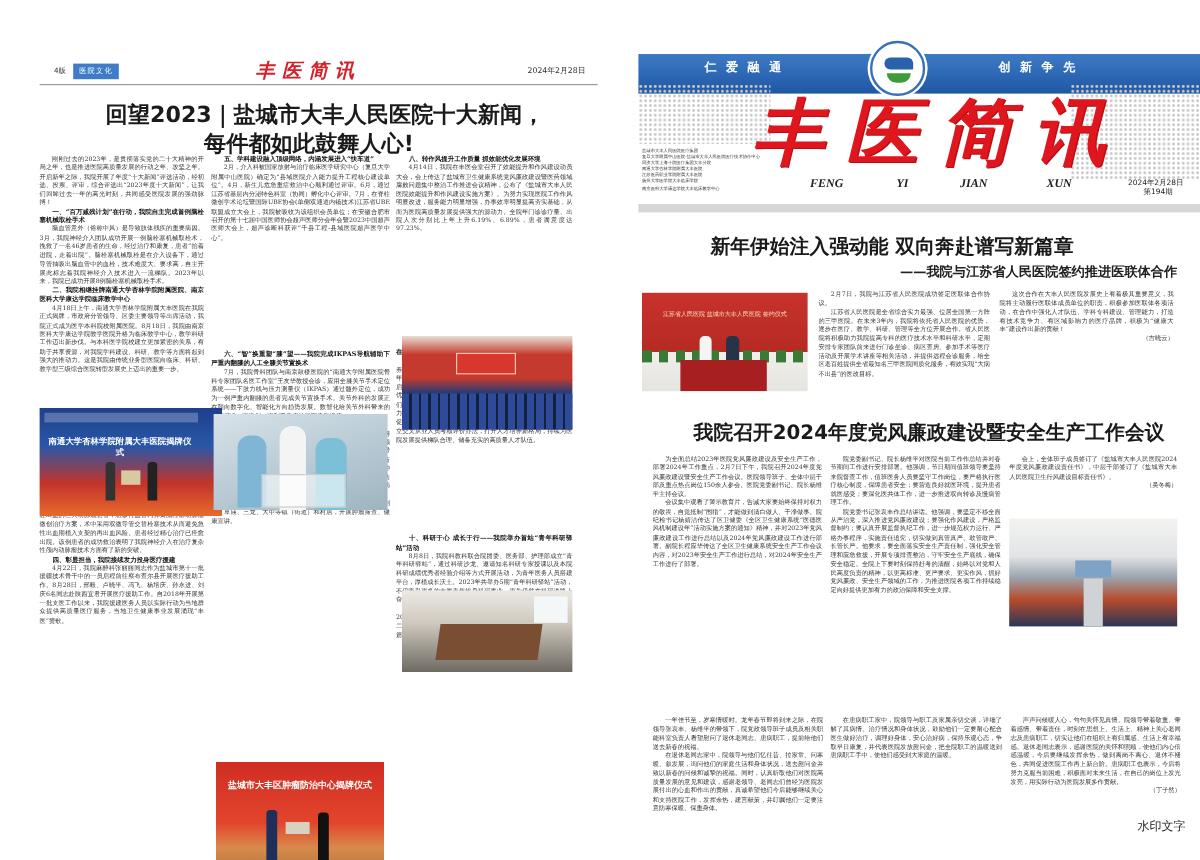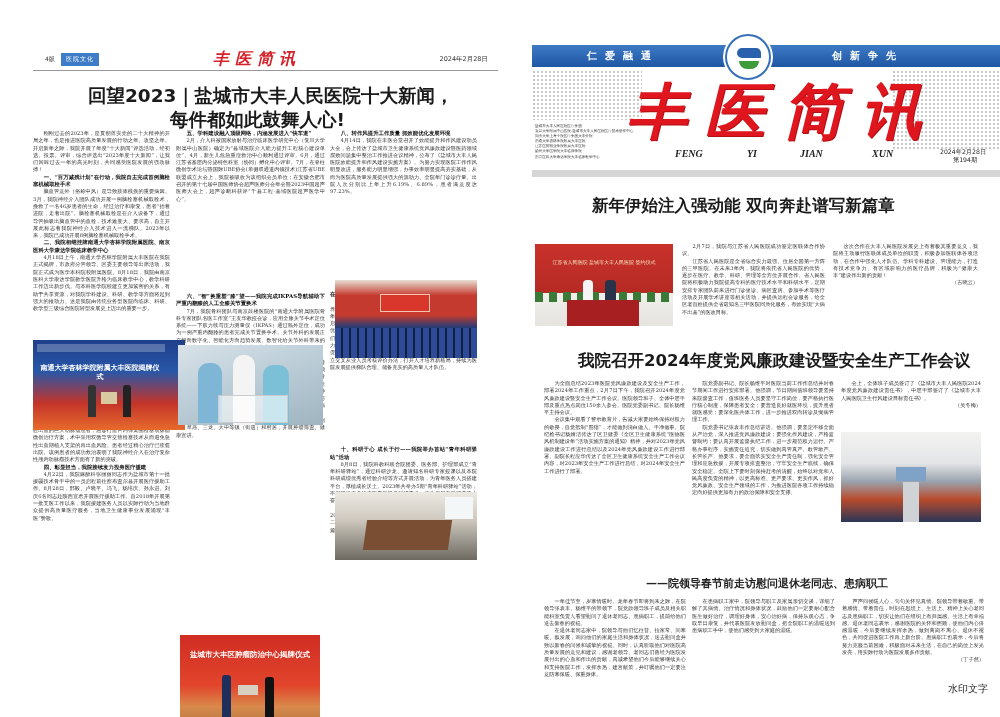--- a/index.html
+++ b/index.html
@@ -46,21 +46,21 @@
   .ph-conf .win { position: absolute; left: 110px; top: 5px; width: 28px; height: 22px; background: #f4f7f8; }
 
   .ph-tumor { left: 150px; top: 590px; width: 140px; height: 92px; background: linear-gradient(180deg,#d02d23 0%,#e2452c 55%,#d98a4c 78%,#b2753d 100%); }
   .ph-tumor .ban { position: absolute; left: 6px; top: 15px; width: 128px; color: #fff; font-size: 7.5px; font-weight: bold; text-align: center; font-family: "DejaVu Sans", sans-serif; line-height: 10px; }
   .ph-tumor .p1 { position: absolute; left: 42px; top: 40px; width: 9px; height: 44px; background: #1d2f5a; border-radius: 3px 3px 0 0; }
   .ph-tumor .p2 { position: absolute; left: 85px; top: 42px; width: 9px; height: 42px; background: #111; border-radius: 3px 3px 0 0; }
   .ph-tumor .plaque { position: absolute; left: 58px; top: 50px; width: 20px; height: 10px; background: #d8d0c0; }
 
   
   .right-page { position: absolute; left: 532px; top: 0; width: 468px; height: 717px; }
-  .rp-band { position: absolute; left: 0; top: 45px; width: 468px; height: 22px; background: linear-gradient(180deg,#3d7ac4 0%,#1f57a5 100%); }
+  .rp-band { position: absolute; left: 0; top: 45px; width: 468px; height: 33px; background: linear-gradient(180deg,#3d7ac4 0%,#1f57a5 100%); }
   .rp-band span { position: absolute; top: 4px; color: #fff; font-size: 10px; font-weight: bold; letter-spacing: 8px; font-family: "DejaVu Sans", sans-serif; }
   .rp-slogan-l { left: 55px; }
   .rp-slogan-r { left: 300px; }
   .rp-logo { position: absolute; left: 193px; top: 34px; width: 46px; height: 46px; border-radius: 50%; background: #fff; border: 2px solid #3770b8; box-shadow: 0 0 0 2px #fff; }
   .rp-logo .wing { position: absolute; left: 10px; top: 12px; width: 24px; height: 10px; background: #2a61ad; border-radius: 12px 12px 2px 12px; }
   .rp-logo .leaf { position: absolute; left: 12px; top: 25px; width: 20px; height: 8px; background: #3f9a3a; border-radius: 0 0 10px 10px; }
   .rp-dots-l { position: absolute; left: 0; top: 70px; width: 110px; height: 50px; background-image: radial-gradient(#c9c9c9 1px, transparent 1.3px); background-size: 4px 4px; }
   .rp-dots-r { position: absolute; left: 360px; top: 70px; width: 108px; height: 80px; background-image: radial-gradient(#c9c9c9 1px, transparent 1.3px); background-size: 4px 4px; }
   .rp-masthead { position: absolute; left: 95px; top: 76px; color: #e0161e; font-size: 60px; font-weight: bold; letter-spacing: 18px; font-family: "DejaVu Serif", serif; font-style: italic; white-space: nowrap; line-height: 70px; text-shadow: 1px 1px 0 #b50f16; }
   .rp-pinyin { position: absolute; top: 148px; font-size: 10px; font-weight: bold; font-style: italic; font-family: Liberation Serif, serif; color: #222; }
@@ -200,20 +200,21 @@
 
   <span class="rp-pinyin" style="left:143px">FENG</span>
   <span class="rp-pinyin" style="left:215px">YI</span>
   <span class="rp-pinyin" style="left:268px">JIAN</span>
   <span class="rp-pinyin" style="left:340px">XUN</span>
   <span class="rp-date">2024年2月28日</span>
   <span class="rp-issue">第194期</span>
   <div class="rp-grayband"></div>
 
   <div class="rp-h1">新年伊始注入强动能  双向奔赴谱写新篇章</div>
+  <div class="rp-sub1">——我院与江苏省人民医院签约推进医联体合作</div>
   <div class="photo ph-sign">
     <div class="ban">江苏省人民医院  盐城市大丰人民医院  签约仪式</div>
     <div class="plants"></div>
     <div class="p1"></div>
     <div class="p2"></div>
     <div class="tbl"></div>
   </div>
   <div class="col rc1">
     <p>2月7日，我院与江苏省人民医院成功签定医联体合作协议。</p>
     <p>江苏省人民医院是全省综合实力最强、位居全国第一方阵的三甲医院。在未来3年内，我院将依托省人民医院的优势，逐步在医疗、教学、科研、管理等全方位开展合作。省人民医院将积极助力我院提高专科的医疗技术水平和科研水平，定期安排专家团队前来进行门诊坐诊、病区查房、参加手术等医疗活动及开展学术讲座等相关活动，并提供远程会诊服务，给全区老百姓提供全省最知名三甲医院同质化服务，有效实现“大病不出县”的医改目标。</p>
@@ -234,21 +235,20 @@
   </div>
   <div class="col rc5">
     <p>会上，全体班子成员签订了《盐城市大丰人民医院2024年度党风廉政建设责任书》，中层干部签订了《盐城市大丰人民医院卫生行风建设目标责任书》。</p>
     <span class="byline">（吴冬梅）</span>
   </div>
   <div class="photo ph-hall">
     <div class="scr"></div>
     <div class="aisle"></div>
   </div>
 
-  <div class="rp-sub3">——院领导春节前走访慰问退休老同志、患病职工</div>
   <div class="col rc6">
     <p>一年佳节至，岁寒情暖时。龙年春节即将到来之际，在院领导张袁丰、杨维平的带领下，院党政领导班子成员及相关职能科室负责人看望慰问了退休老同志、患病职工，提前给他们送去新春的祝福。</p>
     <p>在退休老同志家中，院领导与他们忆往昔、拉家常、问寒暖、叙发展，询问他们的家庭生活和身体状况，送去慰问金并致以新春的问候和诚挚的祝福。同时，认真听取他们对医院高质量发展的意见和建议，感谢老领导、老同志们曾经为医院发展付出的心血和作出的贡献，真诚希望他们今后能够继续关心和支持医院工作，发挥余热，建言献策，并叮嘱他们一定要注意防寒保暖、保重身体。</p>
   </div>
   <div class="col rc7">
     <p>在患病职工家中，院领导与职工及家属亲切交谈，详细了解了其病情、治疗情况和身体状况，鼓励他们一定要耐心配合医生做好治疗，调理好身体，安心治好病，保持乐观心态，争取早日康复，并代表医院发放慰问金，把全院职工的温暖送到患病职工手中，使他们感受到大家庭的温暖。</p>
   </div>
   <div class="col rc8">
     <p>声声问候暖人心，句句关怀见真情。院领导带着敬重、带着感情、带着责任，时刻在思想上、生活上、精神上关心老同志及患病职工，切实让他们在组织上有归属感、生活上有幸福感。退休老同志表示，感谢医院的关怀和照顾，使他们内心倍感温暖，今后要继续发挥余热，做到离岗不离心、退休不褪色，共同促进医院工作再上新台阶。患病职工也表示，今后将努力克服当前困难，积极面对未来生活，在自己的岗位上发光发亮，用实际行动为医院发展多作贡献。</p>
     <span class="byline">（丁子然）</span>

